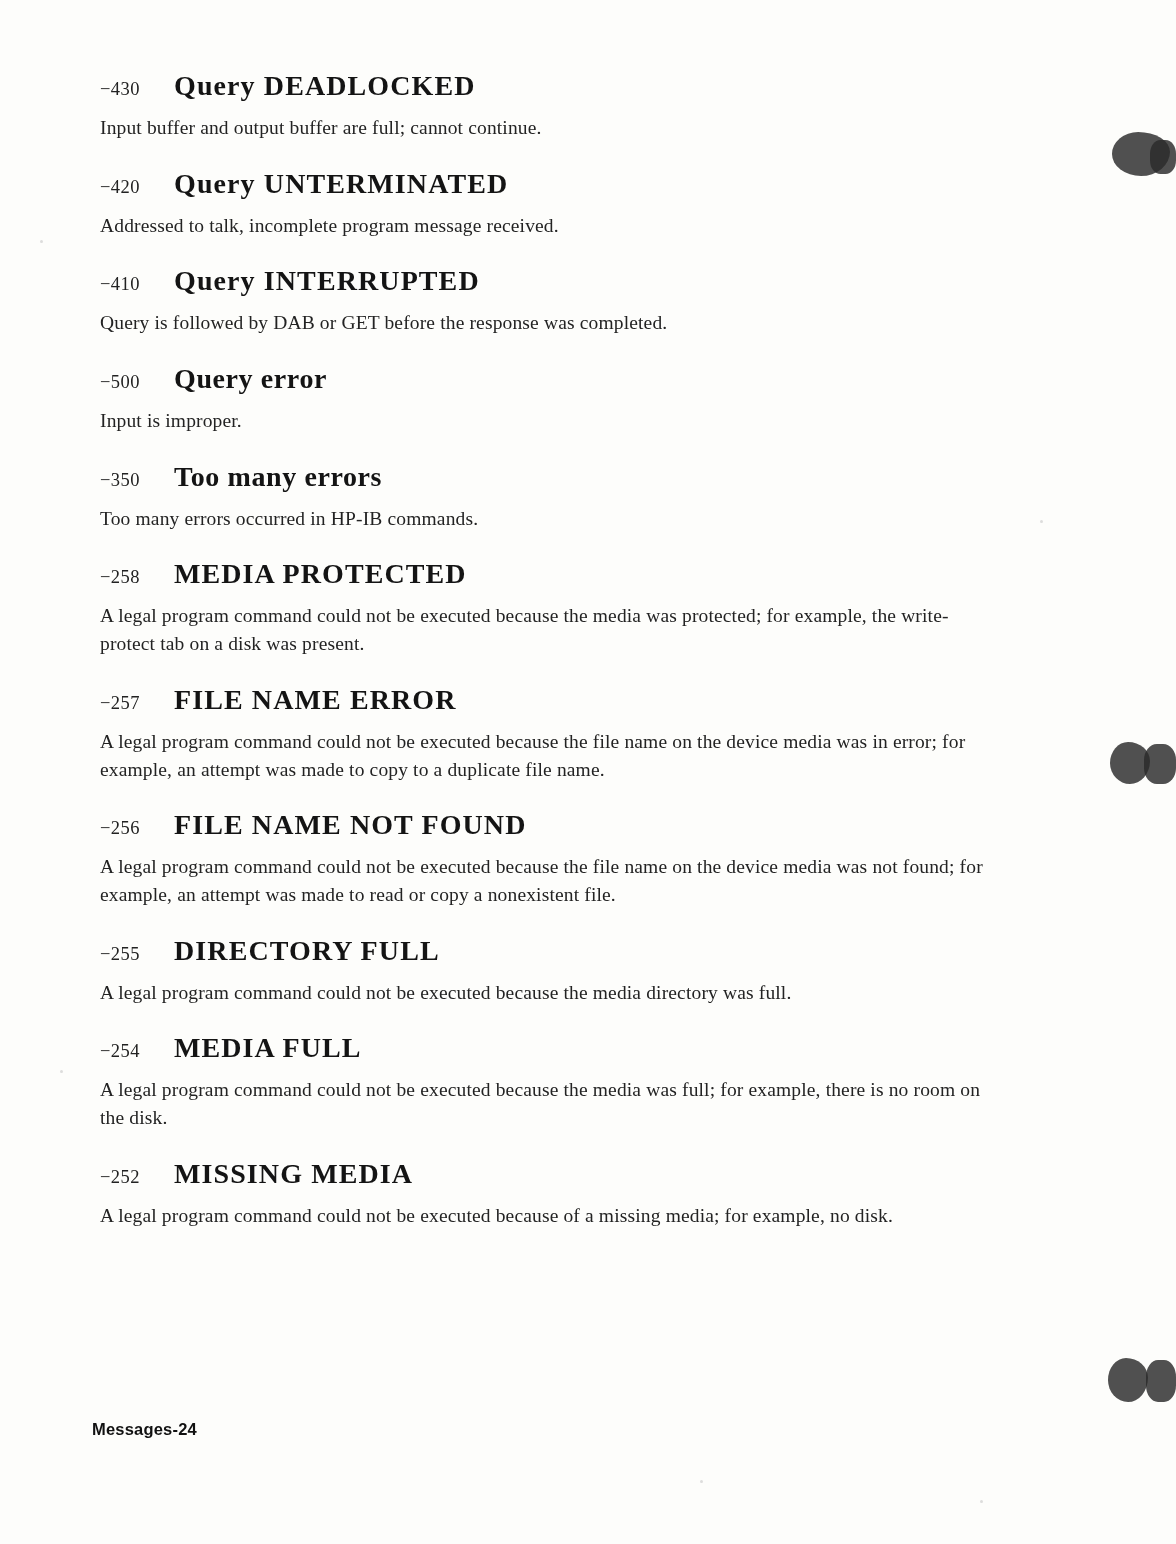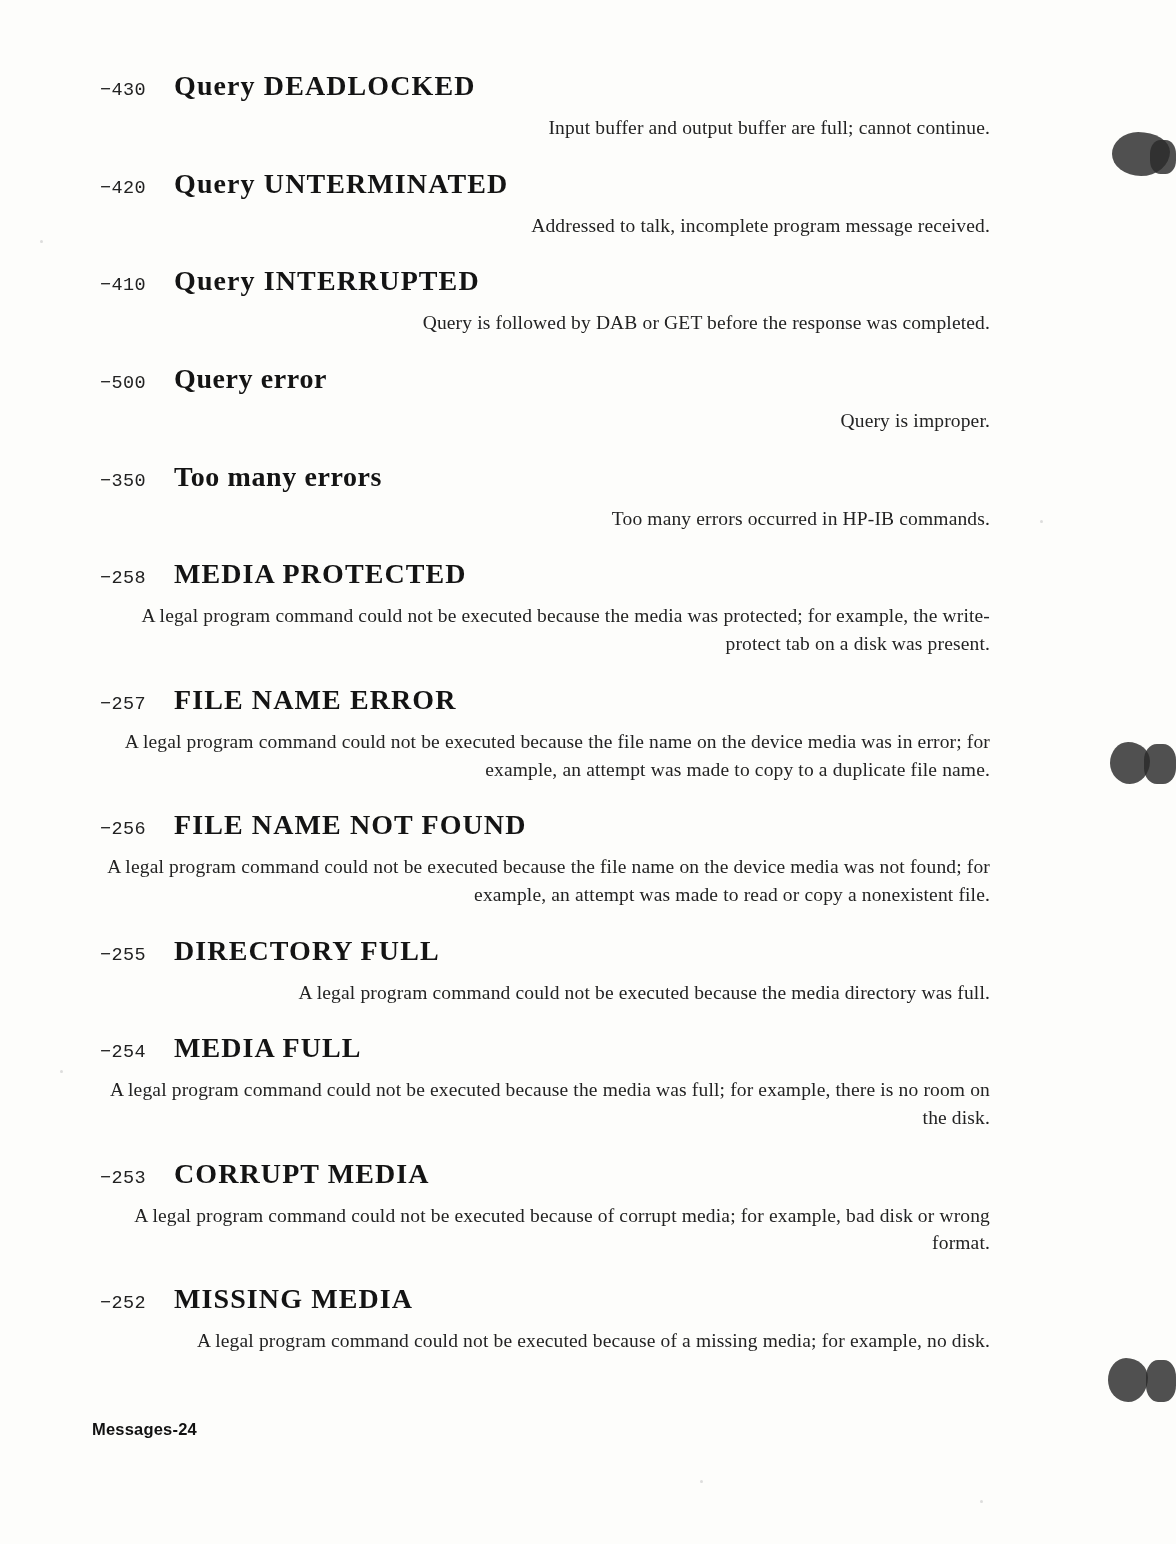--- a/index.html
+++ b/index.html
@@ -30,21 +30,21 @@
   .entry {
     margin-bottom: 26px;
   }
   .entry-head {
     display: flex;
     align-items: baseline;
     margin-bottom: 12px;
     white-space: nowrap;
   }
   .code {
-    font-family: Liberation Mono, monospace;
+    font-family: Liberation Serif, serif;
     font-size: 18.5px;
     letter-spacing: 0.4px;
     color: #222;
     width: 74px;
     flex: 0 0 74px;
   }
   .title {
     font-size: 28px;
     font-weight: bold;
     letter-spacing: 1.1px;
@@ -52,21 +52,21 @@
   }
   .title.small-caps {
     letter-spacing: 0.6px;
   }
   .desc {
     font-size: 19.5px;
     line-height: 1.42;
     color: #232323;
     letter-spacing: 0.15px;
     max-width: 890px;
-    text-align: right;
+    text-align: left;
   }
   .footer {
     position: absolute;
     left: 92px;
     top: 1420px;
     font-family: "Liberation Sans", sans-serif;
     font-size: 16.5px;
     font-weight: bold;
     color: #111;
     letter-spacing: 0.2px;
@@ -123,21 +123,21 @@
         <span class="title">Query INTERRUPTED</span>
       </div>
       <div class="desc">Query is followed by DAB or GET before the response was completed.</div>
     </div>
 
     <div class="entry">
       <div class="entry-head">
         <span class="code">−500</span>
         <span class="title small-caps">Query error</span>
       </div>
-      <div class="desc">Query is improper.</div>
+      <div class="desc">Input is improper.</div>
     </div>
 
     <div class="entry">
       <div class="entry-head">
         <span class="code">−350</span>
         <span class="title small-caps">Too many errors</span>
       </div>
       <div class="desc">Too many errors occurred in HP-IB commands.</div>
     </div>
 
@@ -174,27 +174,20 @@
     </div>
 
     <div class="entry">
       <div class="entry-head">
         <span class="code">−254</span>
         <span class="title">MEDIA FULL</span>
       </div>
       <div class="desc">A legal program command could not be executed because the media was full; for example, there is no room on the disk.</div>
     </div>
 
-    <div class="entry">
-      <div class="entry-head">
-        <span class="code">−253</span>
-        <span class="title">CORRUPT MEDIA</span>
-      </div>
-      <div class="desc">A legal program command could not be executed because of corrupt media; for example, bad disk or wrong format.</div>
-    </div>
 
     <div class="entry">
       <div class="entry-head">
         <span class="code">−252</span>
         <span class="title">MISSING MEDIA</span>
       </div>
       <div class="desc">A legal program command could not be executed because of a missing media; for example, no disk.</div>
     </div>
 
   </div>

